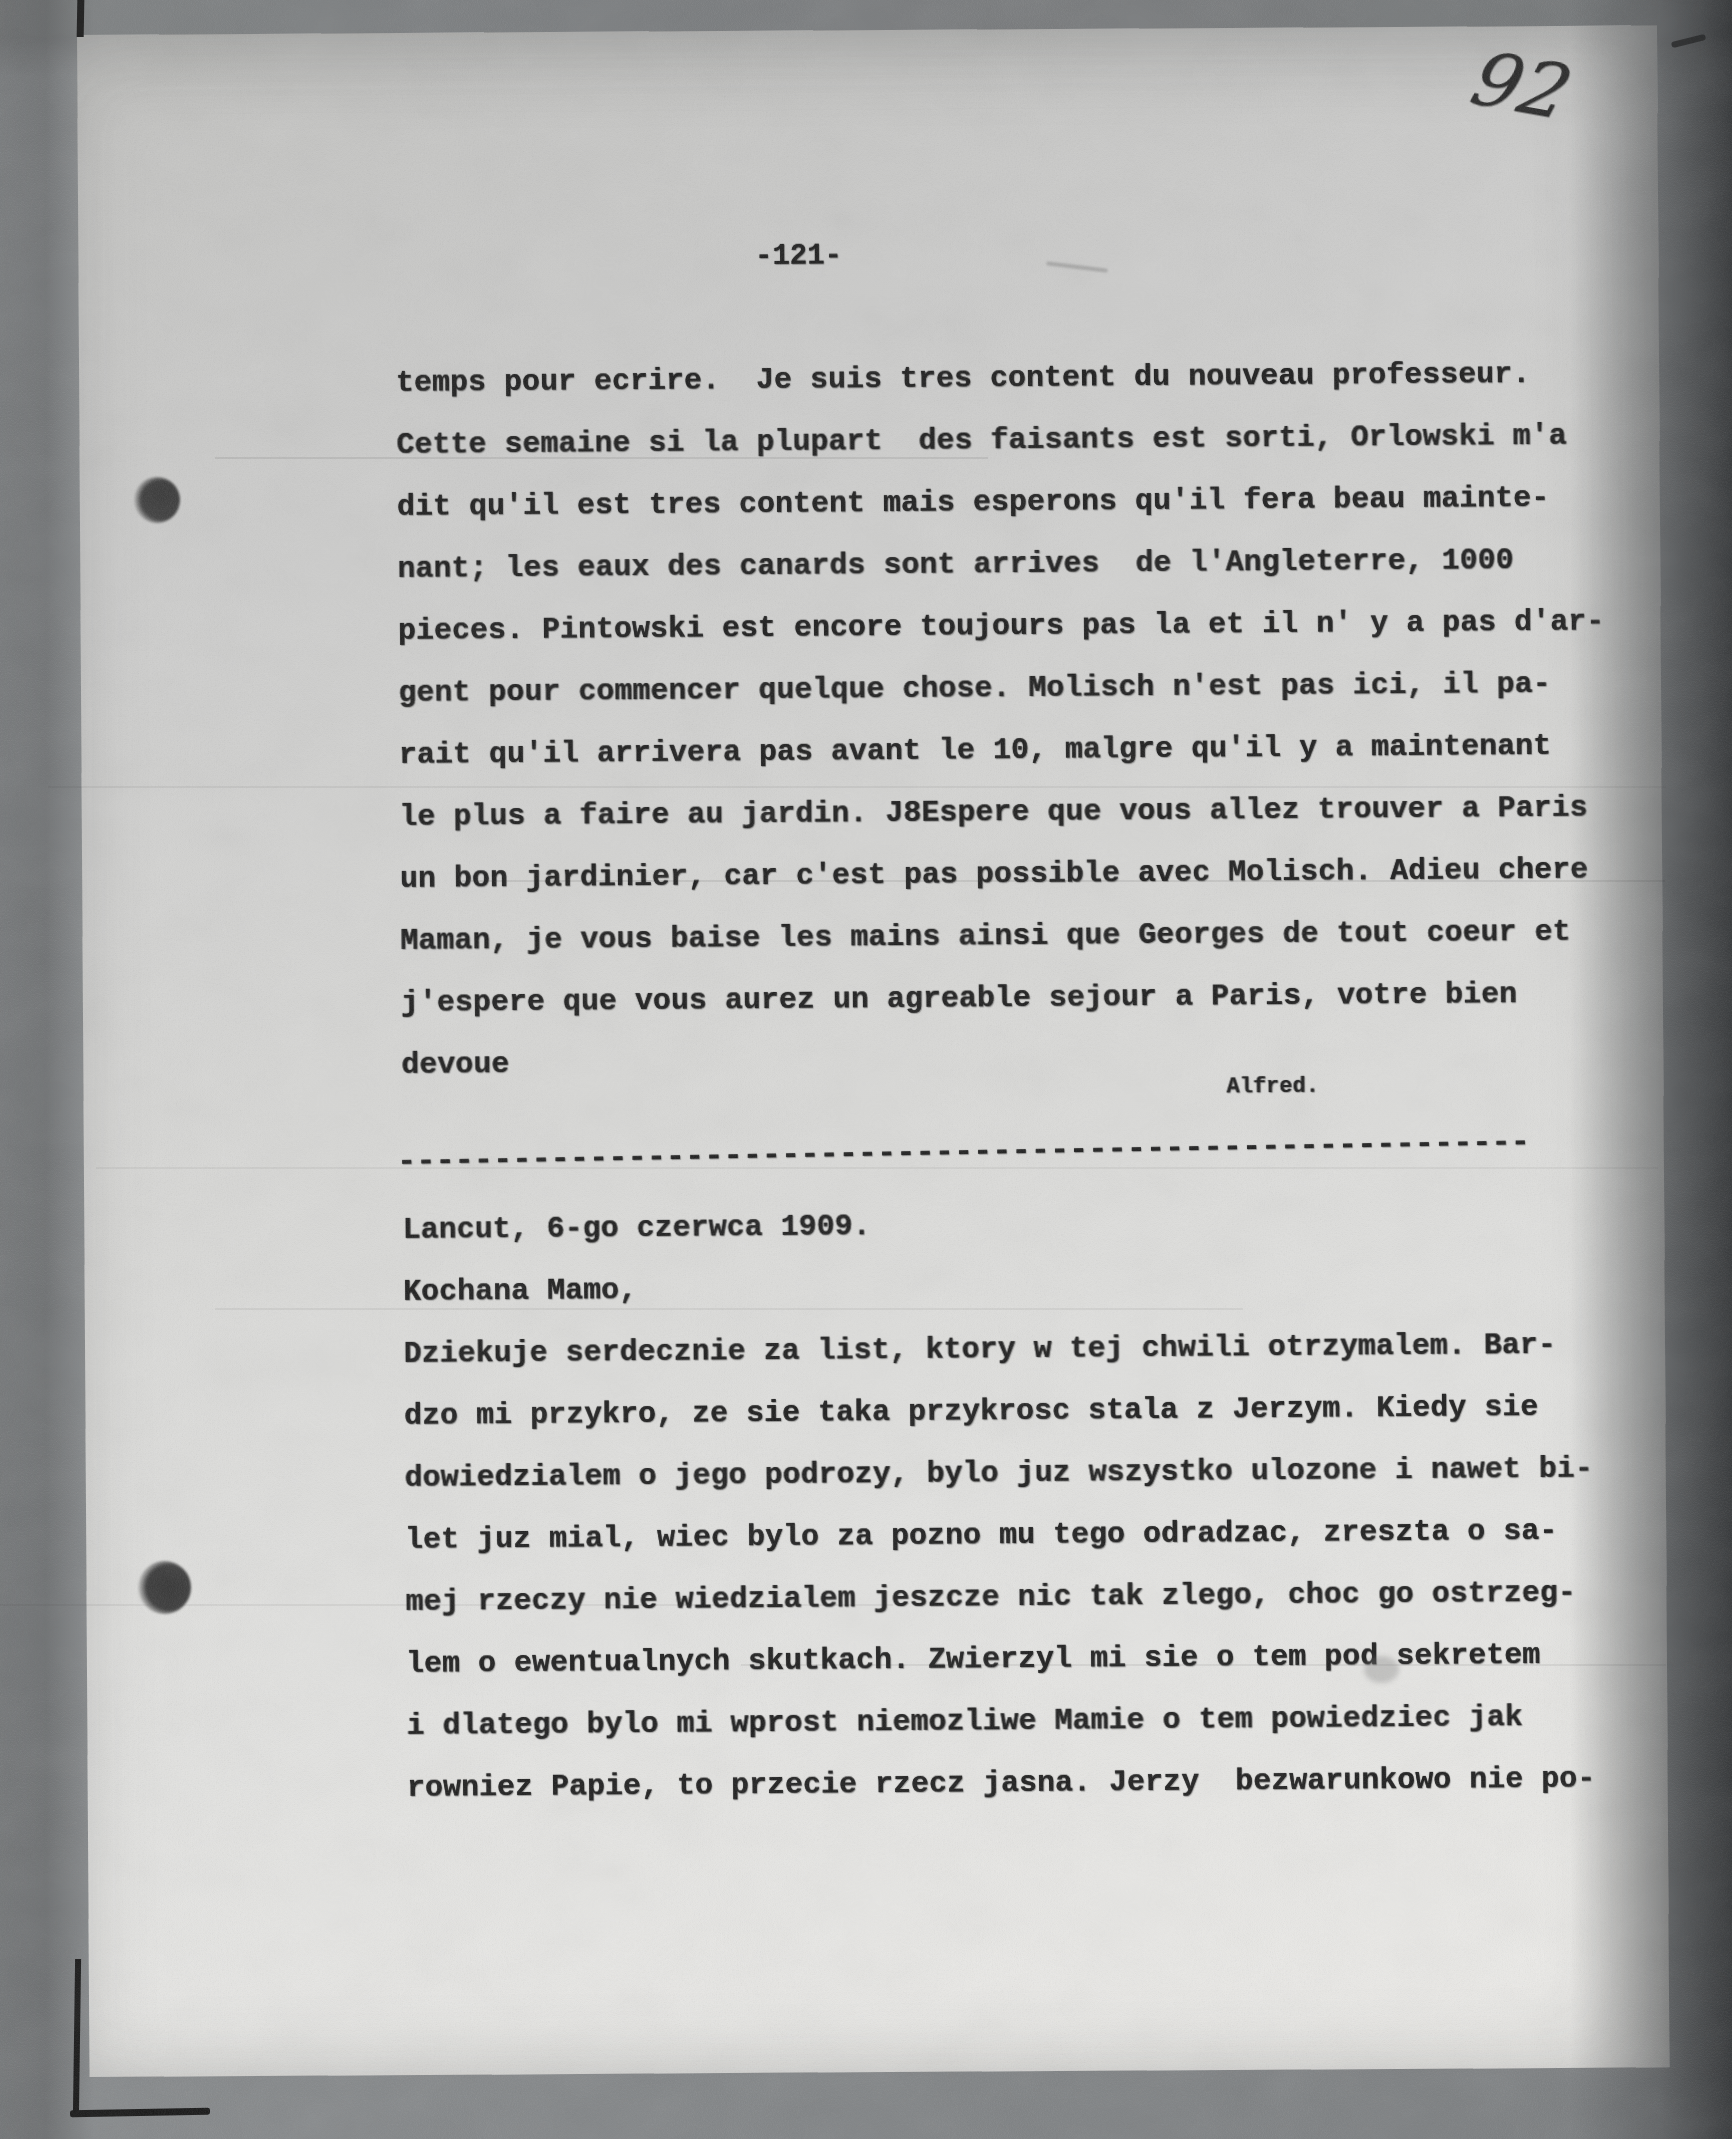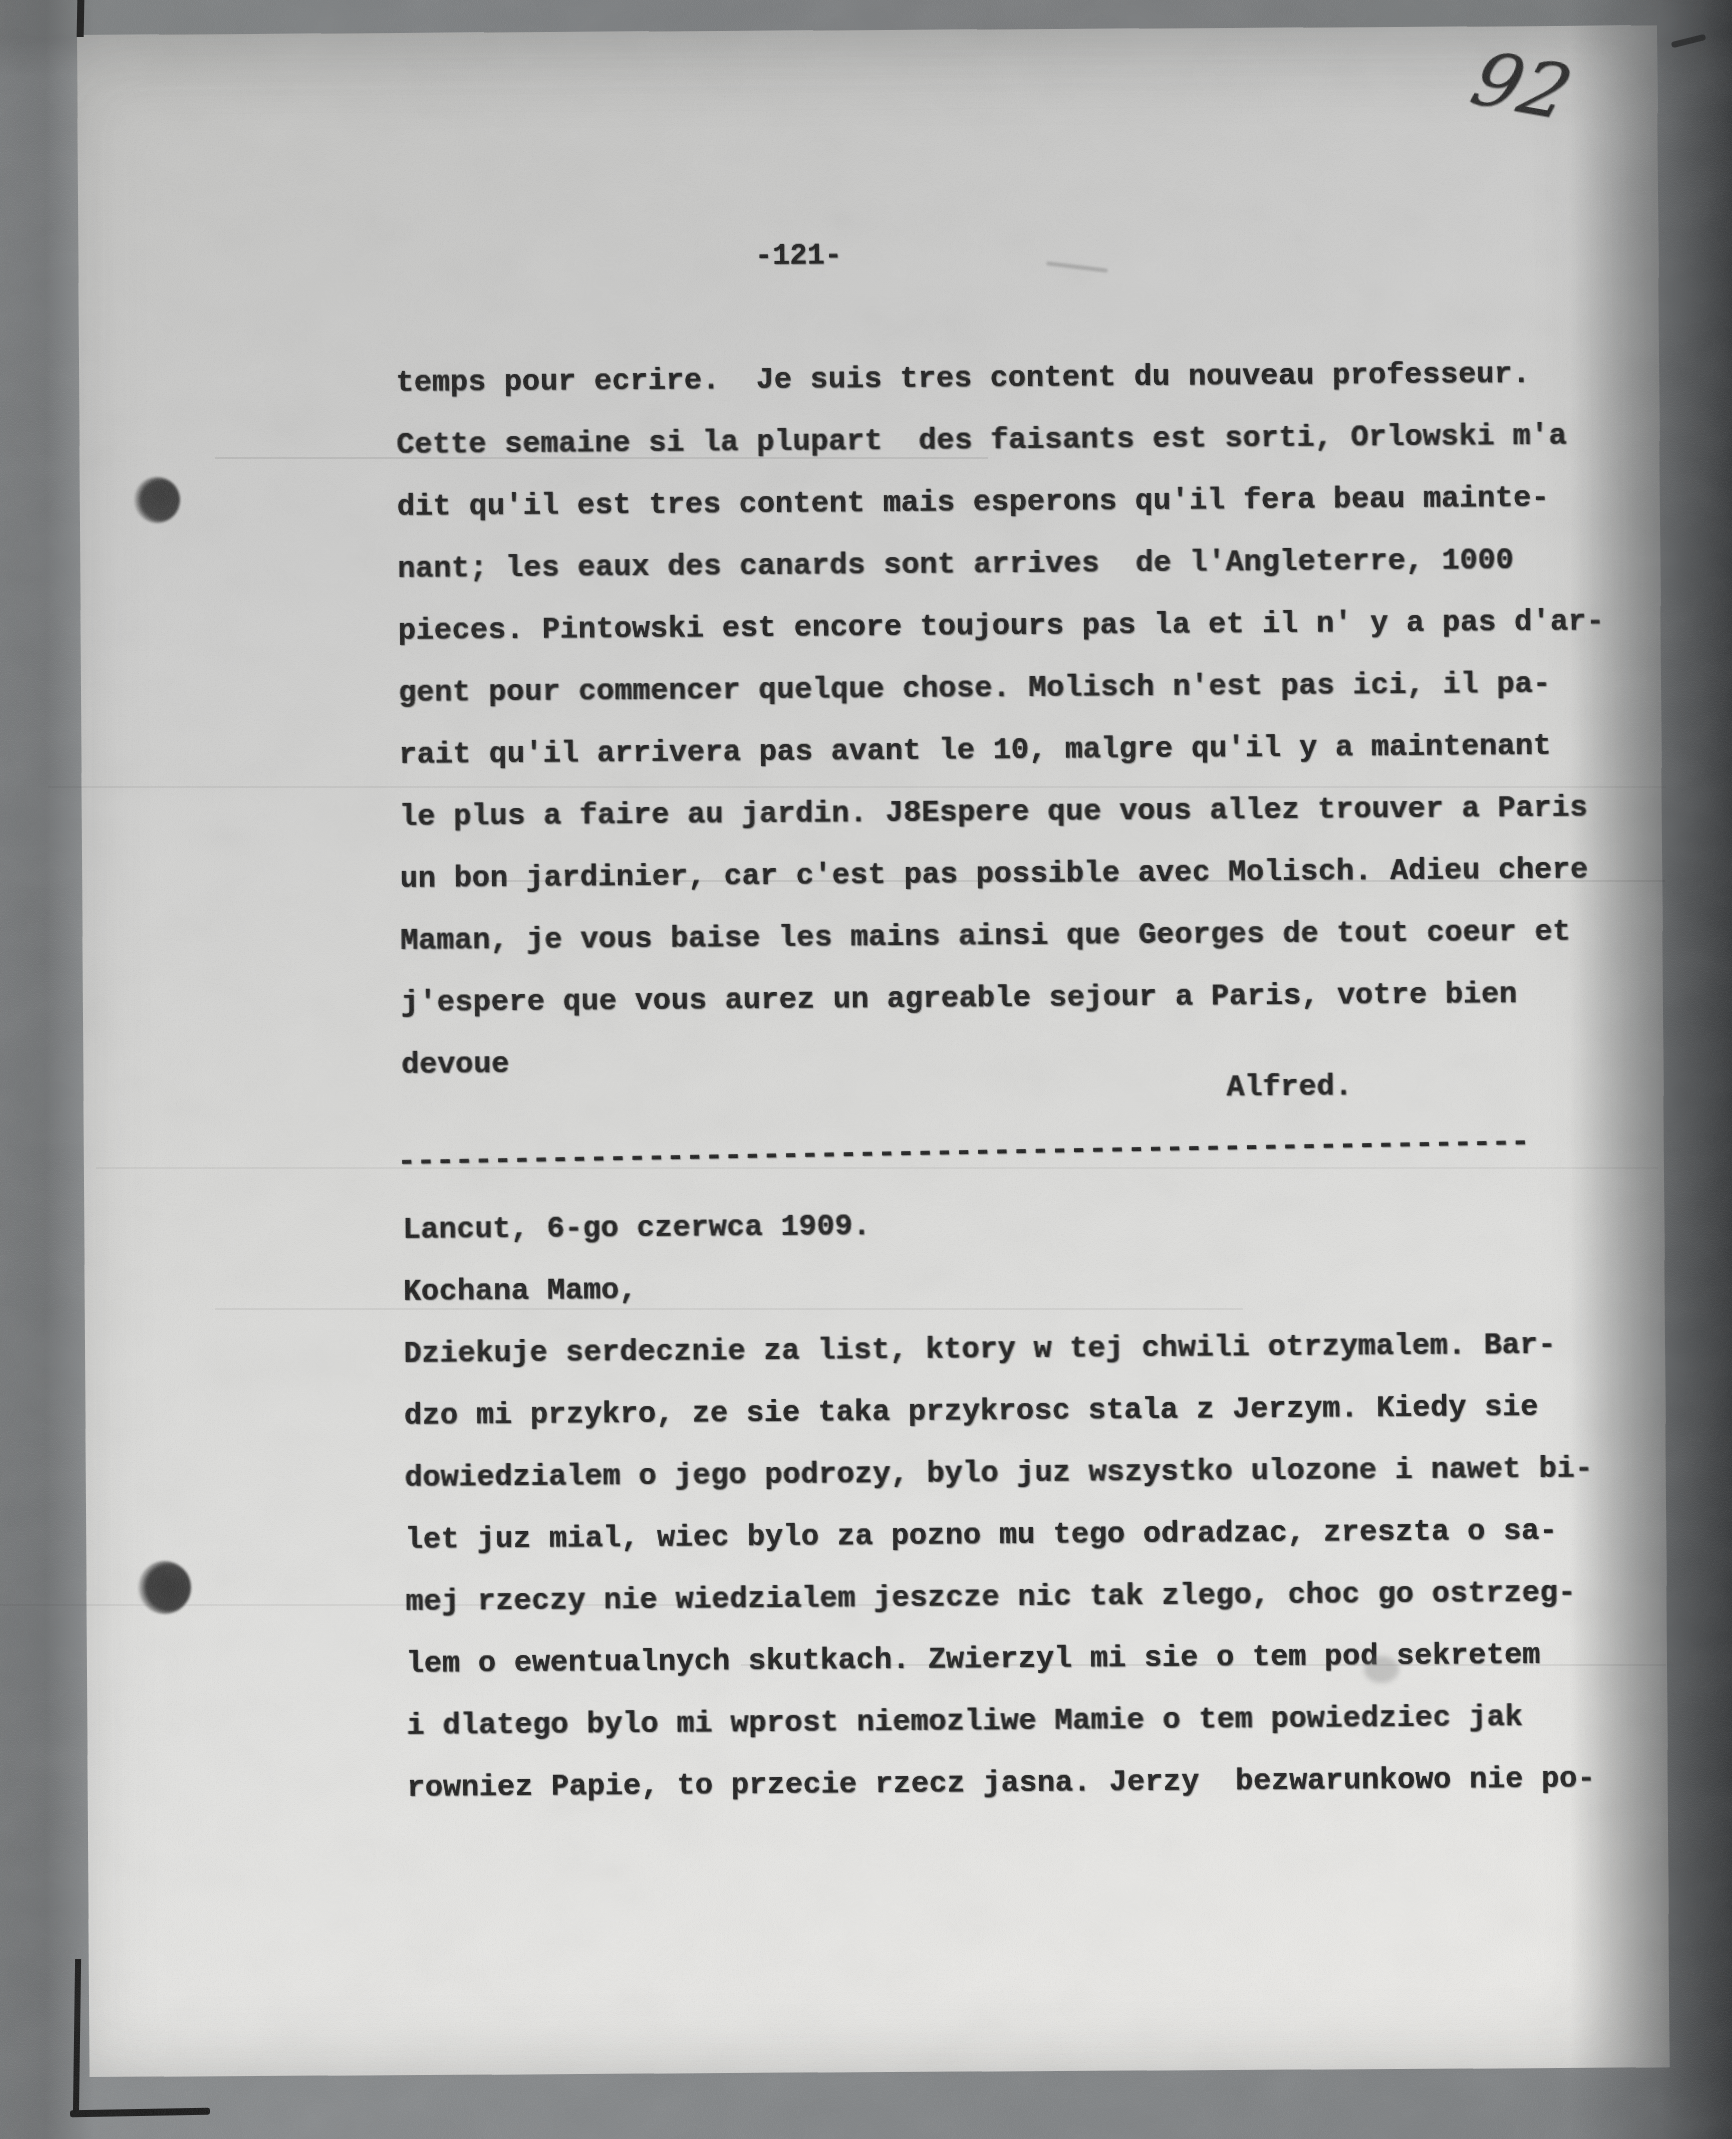--- a/index.html
+++ b/index.html
@@ -25,21 +25,21 @@
   .hole-1{left:134px;top:477px;width:46px;height:46px;}
   .hole-2{left:138px;top:1561px;width:53px;height:53px;}
 
   .content{position:absolute;left:0;top:0;width:100%;height:100%;
     transform:rotate(-0.45deg);transform-origin:391px 383px;
     color:#1b1b1b;font-weight:700;}
   .typed{text-shadow:0 0 0.8px rgba(15,15,15,0.85),0.8px 0.8px 0.8px rgba(40,40,40,0.35);filter:blur(0.3px);}
   .line{white-space:pre;font-size:30px;line-height:62px;height:62px;}
   .page-number{position:absolute;left:756px;top:232px;font-size:29px;line-height:32px;white-space:pre;margin-top:12px;}
   .french{position:absolute;left:396px;top:352px;}
-  .signature{position:absolute;left:1221px;top:1078px;font-size:30px;line-height:32px;white-space:pre;}
+  .signature{position:absolute;left:1221px;top:1078px;font-size:22px;line-height:32px;white-space:pre;}
   .separator{position:absolute;left:391px;top:1138px;font-size:32px;line-height:48px;white-space:pre;
     transform:rotate(-0.55deg);transform-origin:left center;}
   .polish{position:absolute;left:396px;top:1199px;}
 
   .archive-number{
     position:absolute;left:1474px;top:46px;
     font-family:"DejaVu Serif","Liberation Serif",serif;font-style:italic;
     font-size:75px;line-height:80px;color:#262626;
     transform:rotate(10deg) skewX(-7deg);
     text-shadow:0.8px 0.8px 0.8px rgba(30,30,30,0.5);filter:blur(0.3px);}

